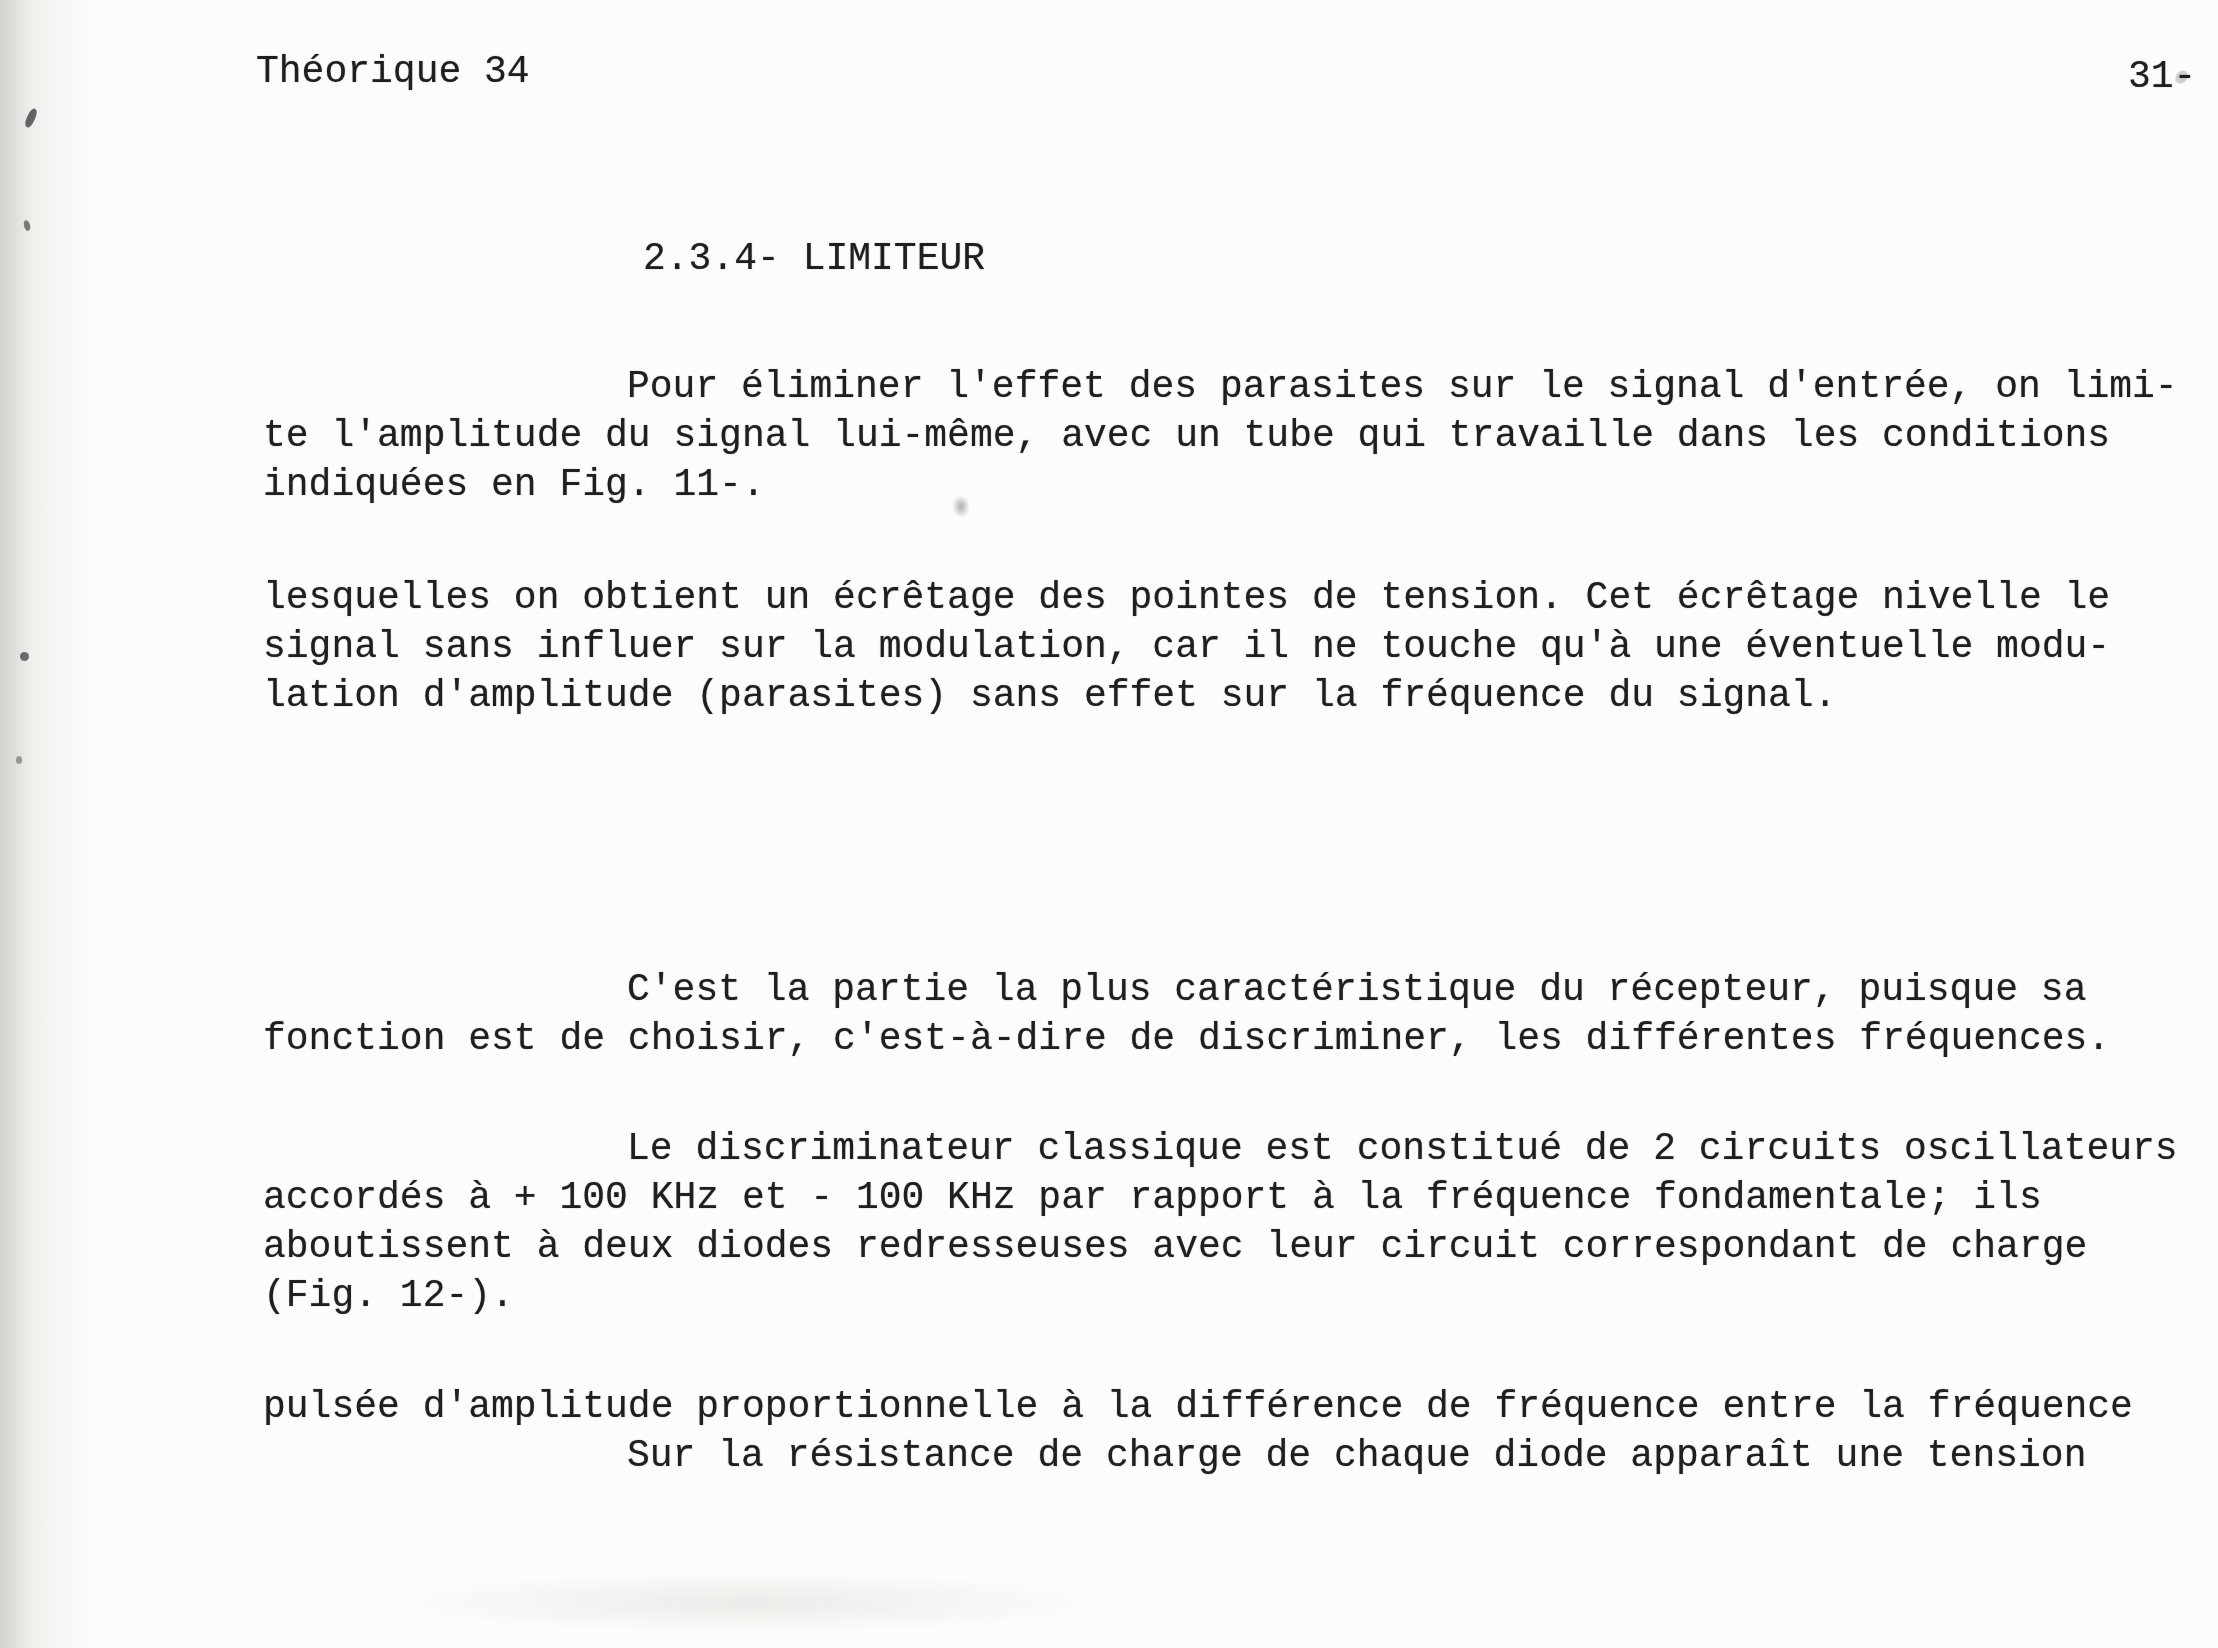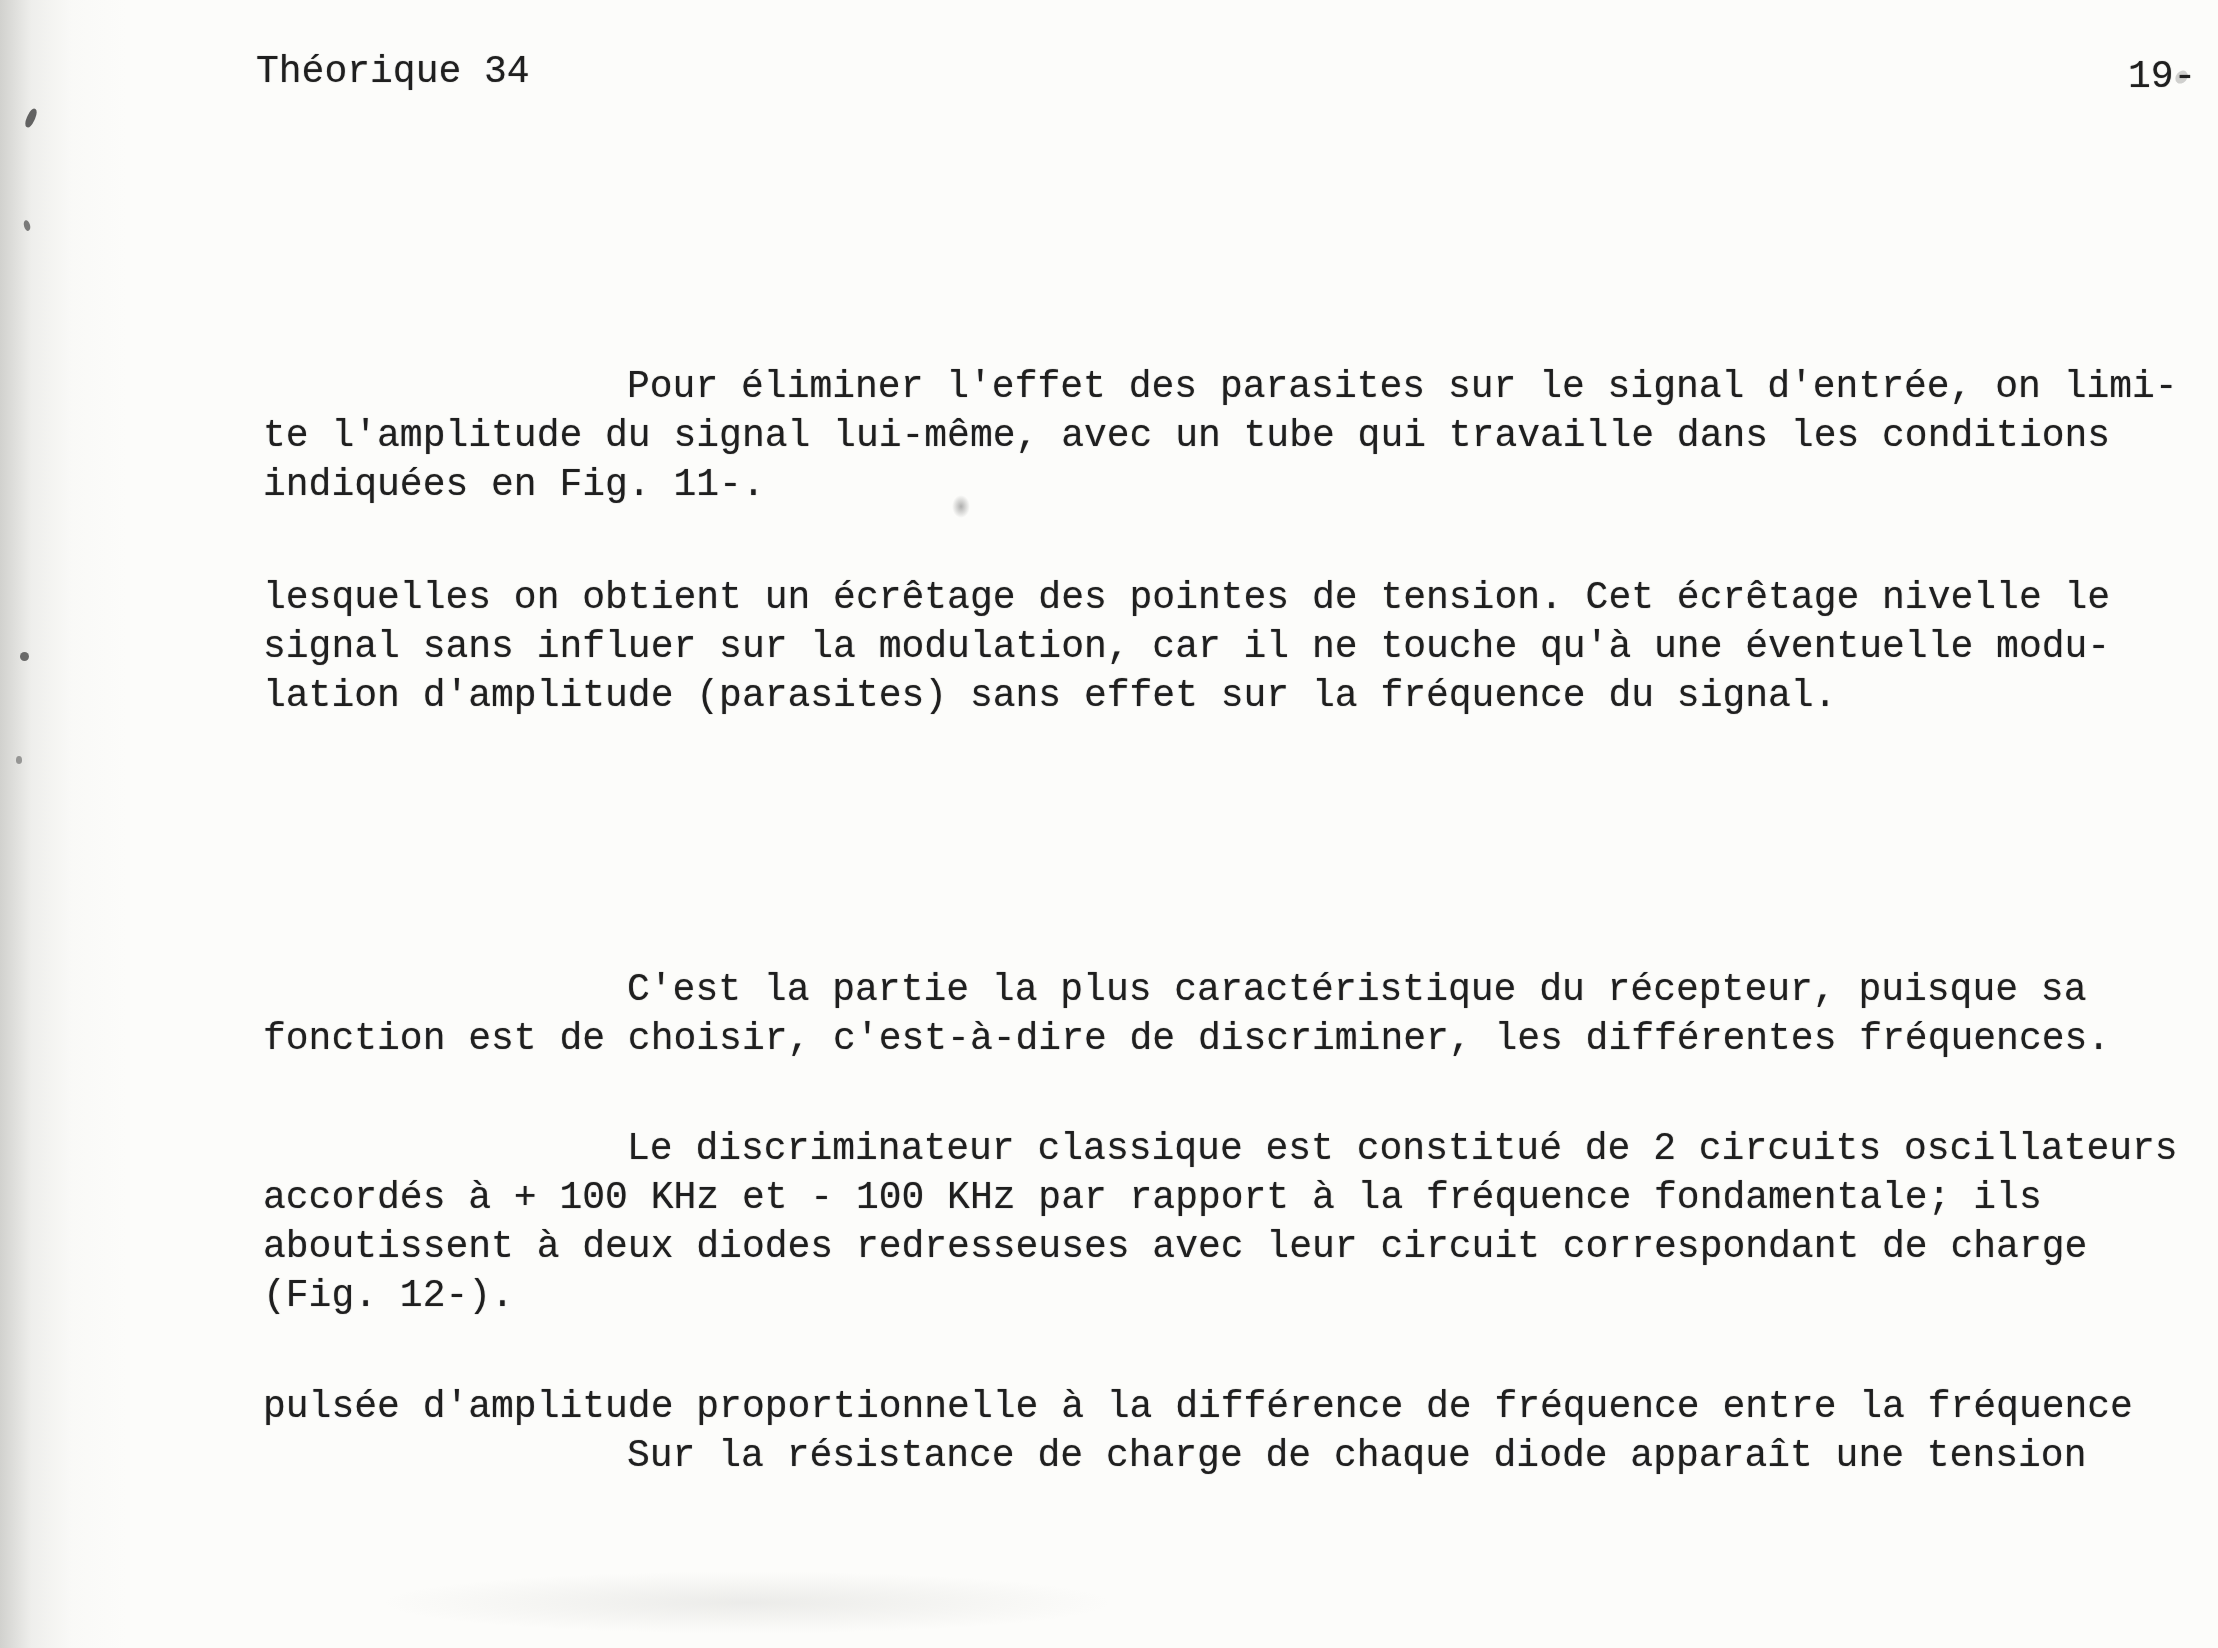--- a/index.html
+++ b/index.html
@@ -77,22 +77,23 @@
   <div class="edge-shadow"></div>
   <div class="bottom-smudge"></div>
   <div class="speck s1"></div>
   <div class="speck s2"></div>
   <div class="speck s3"></div>
   <div class="speck s4"></div>
   <div class="speck s5"></div>
   <div class="smudge-mid"></div>
 
   <div class="hdr">Théorique 34</div>
-  <div class="pageno">19-</div>
+  <div class="pageno">31-</div>
 
+  <div class="heading heading-234">2.3.4- LIMITEUR</div>
 
   <div class="para p1">
     <div class="line indent">Pour éliminer l'effet des parasites sur le signal d'entrée, on limi-</div>
     <div class="line">te l'amplitude du signal lui-même, avec un tube qui travaille dans les conditions</div>
     <div class="line">indiquées en Fig. 11-.</div>
   </div>
 
   <div class="para p2">
     <div class="line">lesquelles on obtient un écrêtage des pointes de tension. Cet écrêtage nivelle le</div>
     <div class="line">signal sans influer sur la modulation, car il ne touche qu'à une éventuelle modu-</div>

